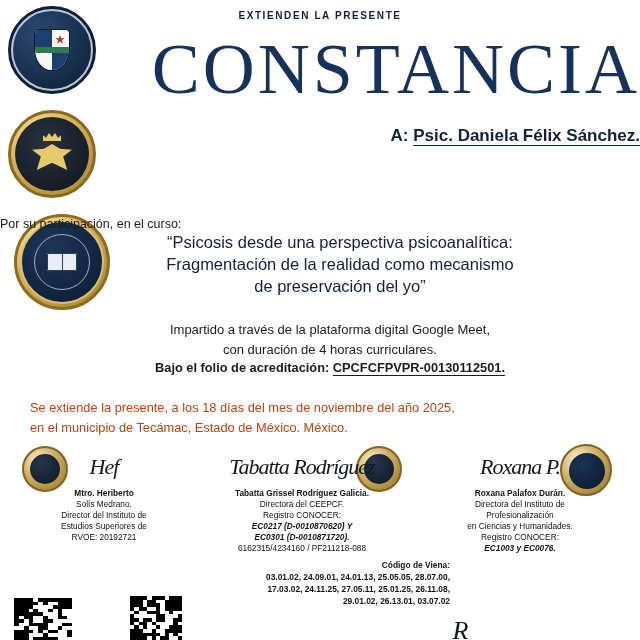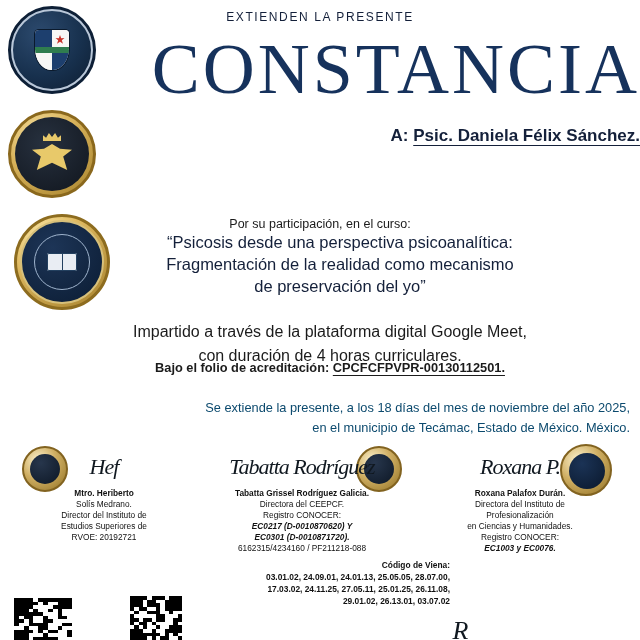--- a/index.html
+++ b/index.html
@@ -98,22 +98,22 @@
     box-shadow: inset 0 0 0 1px #23405f;
   }
   .seal-3 .book::after {
     content:""; position:absolute; left:50%; top:0; width:1px; height:100%; background:#23405f;
   }
 
   
   .kicker {
     position: absolute; left: 0; right: 0; top: 10px;
     text-align: center;
-    font-size: 12px;
-    font-weight: normal;
+    font-size: 10px;
+    font-weight: bold;
     letter-spacing: 1.6px;
     color: #14203a;
   }
   .title {
     position: absolute; left: 0; right: 0; top: 28px;
     text-align: right;
     font-family: "Liberation Serif", serif;
     font-size: 72px;
     letter-spacing: 3px;
     color: #16325c;
@@ -128,60 +128,60 @@
     color: #14203a;
   }
   .recipient .u {
     text-decoration: underline;
     text-underline-offset: 4px;
   }
 
   
   .pretext {
     position: absolute; left: 0; right: 0; top: 217px;
-    text-align: center;
+    text-align: left;
     font-size: 12.5px;
     color: #1b1b1b;
   }
   .course {
     position: absolute; left: 60px; right: 20px; top: 232px;
     text-align: center;
     font-size: 16.5px;
     font-weight: normal;
     line-height: 1.33;
     color: #14203a;
   }
 
   
   .platform {
     position: absolute; left: 40px; right: 20px; top: 320px;
     text-align: center;
-    font-size: 16px;
+    font-size: 13px;
     line-height: 1.5;
     color: #1b1b1b;
   }
   .folio {
     position: absolute; left: 40px; right: 20px; top: 360px;
     text-align: center;
     font-size: 12.8px;
     font-weight: bold;
     color: #1b1b1b;
   }
   .folio .code {
     text-decoration: underline;
     text-underline-offset: 3px;
   }
 
   
   .dateplace {
     position: absolute; left: 30px; right: 10px; top: 398px;
-    text-align: right;
+    text-align: left;
     font-size: 12.8px;
     line-height: 1.6;
-    color: #0c4a6e;
+    color: #c2410c;
   }
 
   
   .sig-col {
     position: absolute;
     text-align: center;
     font-size: 8.3px;
     line-height: 1.33;
     color: #111;
   }

